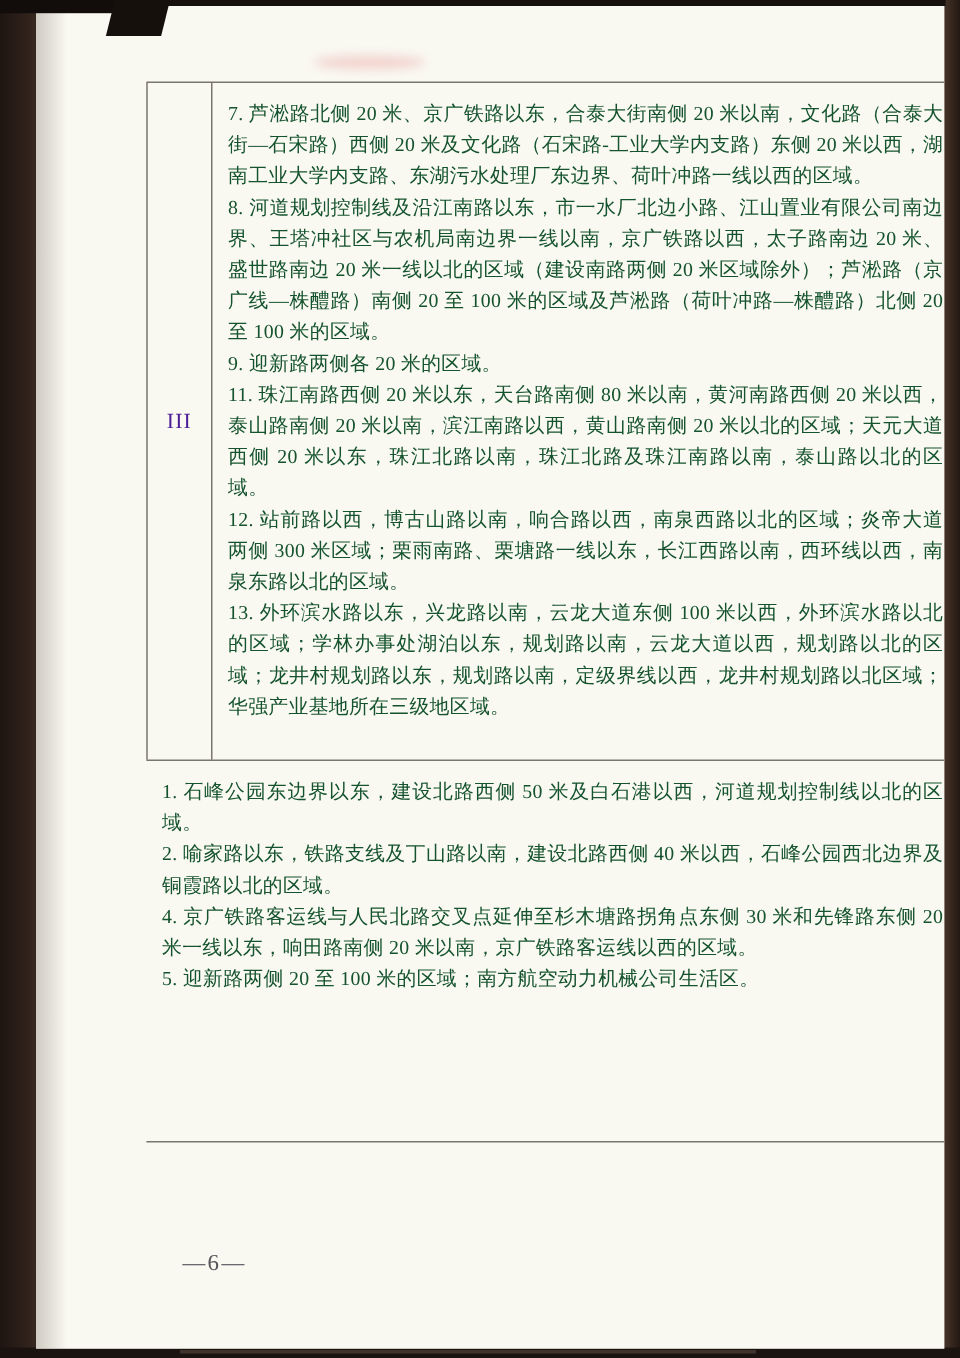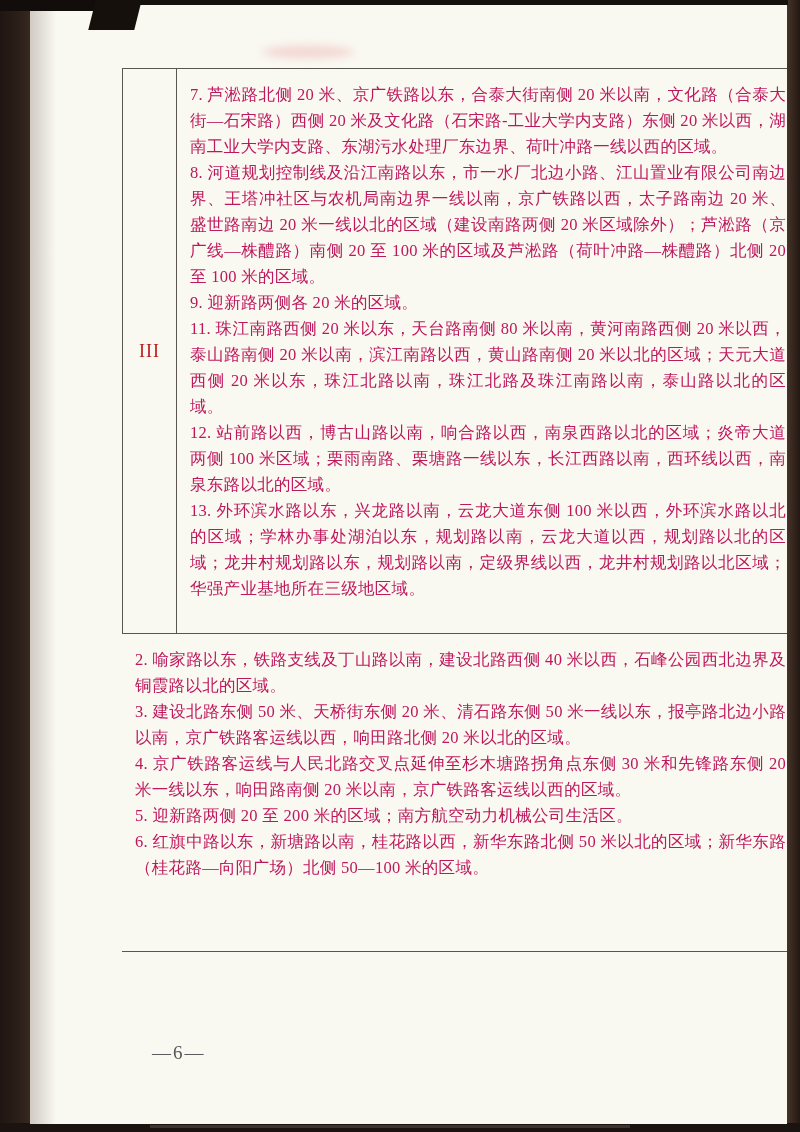--- a/index.html
+++ b/index.html
@@ -38,25 +38,25 @@
   
   .ztable{position:absolute;left:92px;top:64px;right:0;}
   .t-row{display:flex;border-top:1px solid #5a554f;box-sizing:border-box;}
   .t-row.last{border-bottom:1px solid #5a554f;}
   .row-iii{height:565px;}
   .row-iv{height:319px;}
   .level-cell{
     width:55px;flex:0 0 55px;box-sizing:border-box;
     border-left:1px solid #5a554f;border-right:1px solid #5a554f;
     display:flex;align-items:center;justify-content:center;
-    font-size:18px;color:#b91c1c;letter-spacing:1px;
+    font-size:18px;color:#4c1d95;letter-spacing:1px;
   }
   .content-cell{flex:1;min-width:0;padding:13px 1px 0 13px;overflow:hidden;}
   .content-cell p{
-    margin:0;font-size:16.5px;line-height:26px;color:#be185d;
+    margin:0;font-size:16.5px;line-height:26px;color:#14532d;
     text-align:justify;letter-spacing:.3px;
   }
 
   .page-number{
     position:absolute;left:122px;top:1038px;
     font-size:19px;color:#55555a;letter-spacing:2px;
   }
 </style>
 </head>
 <body>
@@ -72,32 +72,31 @@
 
   <div class="ztable">
 
     <div class="t-row row-iii">
       <div class="level-cell">III</div>
       <div class="content-cell">
         <p>7. 芦淞路北侧 20 米、京广铁路以东，合泰大街南侧 20 米以南，文化路（合泰大街—石宋路）西侧 20 米及文化路（石宋路-工业大学内支路）东侧 20 米以西，湖南工业大学内支路、东湖污水处理厂东边界、荷叶冲路一线以西的区域。</p>
         <p>8. 河道规划控制线及沿江南路以东，市一水厂北边小路、江山置业有限公司南边界、王塔冲社区与农机局南边界一线以南，京广铁路以西，太子路南边 20 米、盛世路南边 20 米一线以北的区域（建设南路两侧 20 米区域除外）；芦淞路（京广线—株醴路）南侧 20 至 100 米的区域及芦淞路（荷叶冲路—株醴路）北侧 20 至 100 米的区域。</p>
         <p>9. 迎新路两侧各 20 米的区域。</p>
         <p>11. 珠江南路西侧 20 米以东，天台路南侧 80 米以南，黄河南路西侧 20 米以西，泰山路南侧 20 米以南，滨江南路以西，黄山路南侧 20 米以北的区域；天元大道西侧 20 米以东，珠江北路以南，珠江北路及珠江南路以南，泰山路以北的区域。</p>
-        <p>12. 站前路以西，博古山路以南，响合路以西，南泉西路以北的区域；炎帝大道两侧 100 米区域；栗雨南路、栗塘路一线以东，长江西路以南，西环线以西，南泉东路以北的区域。</p>
+        <p>12. 站前路以西，博古山路以南，响合路以西，南泉西路以北的区域；炎帝大道两侧 300 米区域；栗雨南路、栗塘路一线以东，长江西路以南，西环线以西，南泉东路以北的区域。</p>
         <p>13. 外环滨水路以东，兴龙路以南，云龙大道东侧 100 米以西，外环滨水路以北的区域；学林办事处湖泊以东，规划路以南，云龙大道以西，规划路以北的区域；龙井村规划路以东，规划路以南，定级界线以西，龙井村规划路以北区域；华强产业基地所在三级地区域。</p>
       </div>
     </div>
 
     <div class="t-row row-iv last">
       <div class="content-cell">
+        <p>1. 石峰公园东边界以东，建设北路西侧 50 米及白石港以西，河道规划控制线以北的区域。</p>
         <p>2. 喻家路以东，铁路支线及丁山路以南，建设北路西侧 40 米以西，石峰公园西北边界及铜霞路以北的区域。</p>
-        <p>3. 建设北路东侧 50 米、天桥街东侧 20 米、清石路东侧 50 米一线以东，报亭路北边小路以南，京广铁路客运线以西，响田路北侧 20 米以北的区域。</p>
         <p>4. 京广铁路客运线与人民北路交叉点延伸至杉木塘路拐角点东侧 30 米和先锋路东侧 20 米一线以东，响田路南侧 20 米以南，京广铁路客运线以西的区域。</p>
-        <p>5. 迎新路两侧 20 至 200 米的区域；南方航空动力机械公司生活区。</p>
-        <p>6. 红旗中路以东，新塘路以南，桂花路以西，新华东路北侧 50 米以北的区域；新华东路（桂花路—向阳广场）北侧 50—100 米的区域。</p>
+        <p>5. 迎新路两侧 20 至 100 米的区域；南方航空动力机械公司生活区。</p>
       </div>
     </div>
 
   </div>
 
   <div class="page-number">—6—</div>
   <div class="page-shade"></div>
 </div>
 
 <div class="edge-top"></div>

